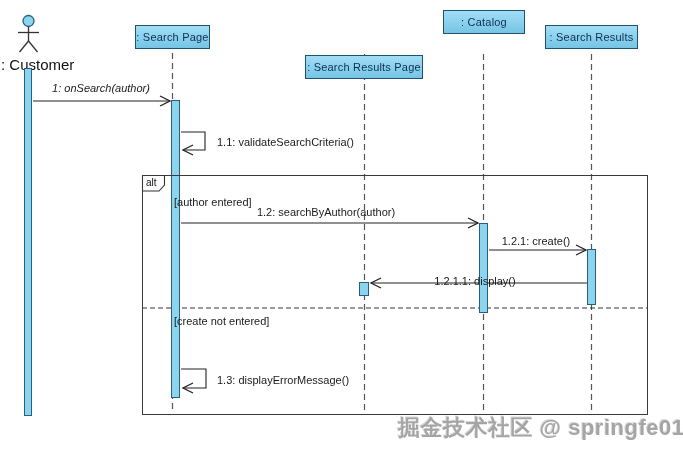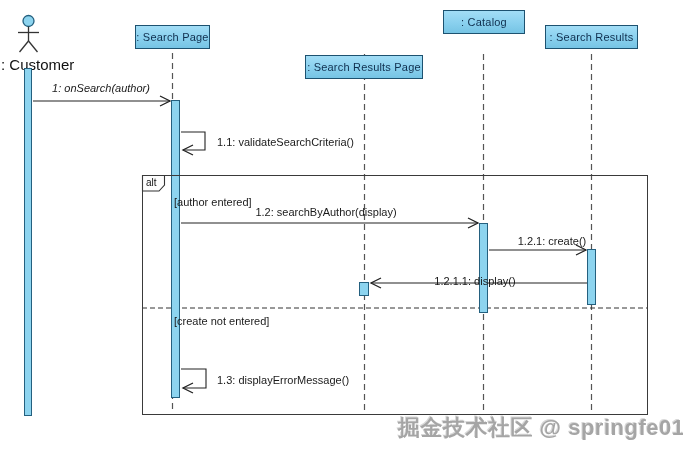--- a/index.html
+++ b/index.html
@@ -98,20 +98,20 @@
   <div class="activation" style="left:359px;top:282px;width:10px;height:14px;"></div>
 
   <div class="altframe"></div>
   <div class="altlabel">alt</div>
 
   <div class="guard" style="left:174px;top:196px;">[author entered]</div>
   <div class="guard" style="left:174px;top:315px;">[create not entered]</div>
 
   <div class="mlabel center" style="left:36px;top:82px;width:130px;font-style:italic;">1: onSearch(author)</div>
   <div class="mlabel" style="left:217px;top:136px;">1.1: validateSearchCriteria()</div>
-  <div class="mlabel center" style="left:246px;top:206px;width:160px;">1.2: searchByAuthor(display)</div>
-  <div class="mlabel center" style="left:500px;top:235px;width:104px;">1.2.1: create()</div>
+  <div class="mlabel center" style="left:246px;top:206px;width:160px;">1.2: searchByAuthor(author)</div>
+  <div class="mlabel center" style="left:484px;top:235px;width:104px;">1.2.1: create()</div>
   <div class="mlabel center" style="left:414px;top:267px;width:122px;margin-top:8px;">1.2.1.1: display()</div>
   <div class="mlabel" style="left:217px;top:374px;text-align:right;">1.3: displayErrorMessage()</div>
 
   <div class="watermark">掘金技术社区 @ springfe0101</div>
 
 </div>
 
 </body></html>

